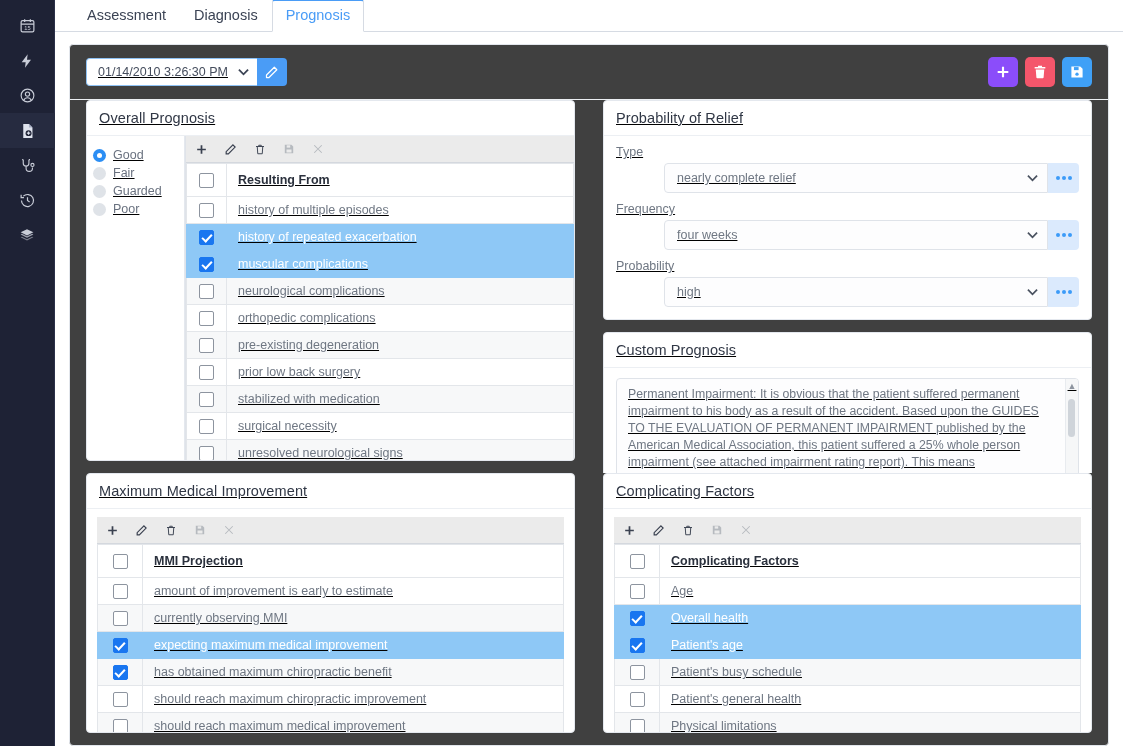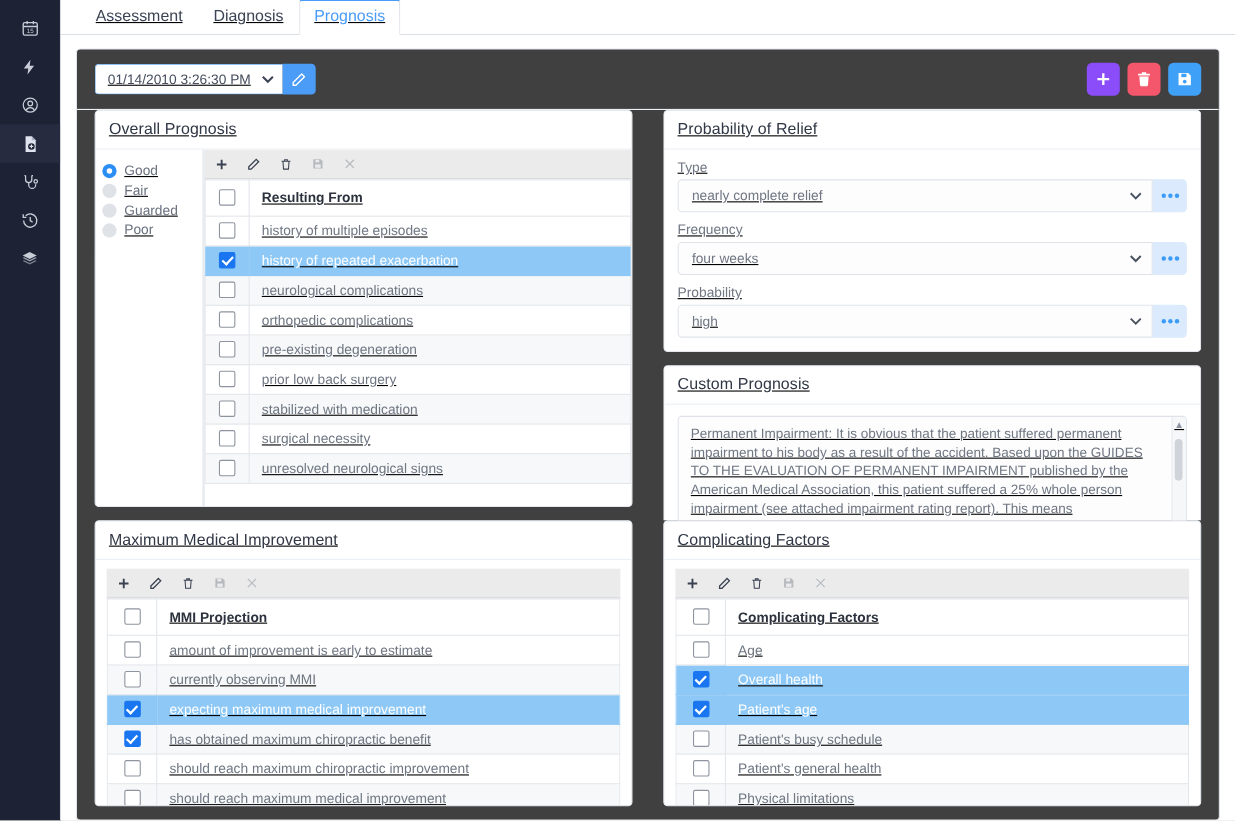--- a/index.html
+++ b/index.html
@@ -43,21 +43,20 @@
 
   
   #tabbar {
     height: 32px;
     display: flex;
     align-items: flex-end;
     padding-left: 18px;
     background: #ffffff;
     border-bottom: 1px solid #d6dbe3;
     flex: 0 0 32px;
-    text-decoration: underline;
   }
   .tab {
     font-size: 14.5px;
     color: #3b4354;
     padding: 5px 13px 7px 13px;
     cursor: pointer;
     position: relative;
     background: transparent;
     border: 1px solid transparent;
     border-bottom: none;
@@ -238,21 +237,21 @@
   .cb.on::after {
     content: "";
     width: 4px; height: 8px;
     border: solid #fff; border-width: 0 2px 2px 0;
     transform: rotate(43deg); margin-top: -2px;
   }
 
   
   .fields { display: block; padding: 9px 12px 12px 12px; width: 100%; }
   .fld-label { font-size: 12.5px; color: #6f7783; margin-bottom: 4px; }
-  .fld-row { display: flex; align-items: stretch; margin-bottom: 9px; }
+  .fld-row { display: flex; align-items: stretch; margin-bottom: 9px; margin-left: 48px; }
   .fld-select {
     flex: 1 1 auto;
     border: 1px solid #dfe3e9;
     border-radius: 4px 0 0 4px;
     height: 30px;
     background: #fdfdfe;
     display: flex; align-items: center; justify-content: space-between;
     padding: 0 9px 0 12px;
     font-size: 12.5px; color: #6f7783;
     cursor: pointer;
@@ -475,20 +474,24 @@
                     </thead>
                     <tbody>
                         <tr>
                           <td class="cbcol"><span class="cb"></span></td>
                           <td class="lbl">history of multiple episodes</td>
                         </tr>
                         <tr class="sel">
                           <td class="cbcol"><span class="cb on"></span></td>
                           <td class="lbl">history of repeated exacerbation</td>
                         </tr>
+                        <tr class="sel">
+                          <td class="cbcol"><span class="cb on"></span></td>
+                          <td class="lbl">muscular complications</td>
+                        </tr>
                         <tr class="alt">
                           <td class="cbcol"><span class="cb"></span></td>
                           <td class="lbl">neurological complications</td>
                         </tr>
                         <tr>
                           <td class="cbcol"><span class="cb"></span></td>
                           <td class="lbl">orthopedic complications</td>
                         </tr>
                         <tr class="alt">
                           <td class="cbcol"><span class="cb"></span></td>

